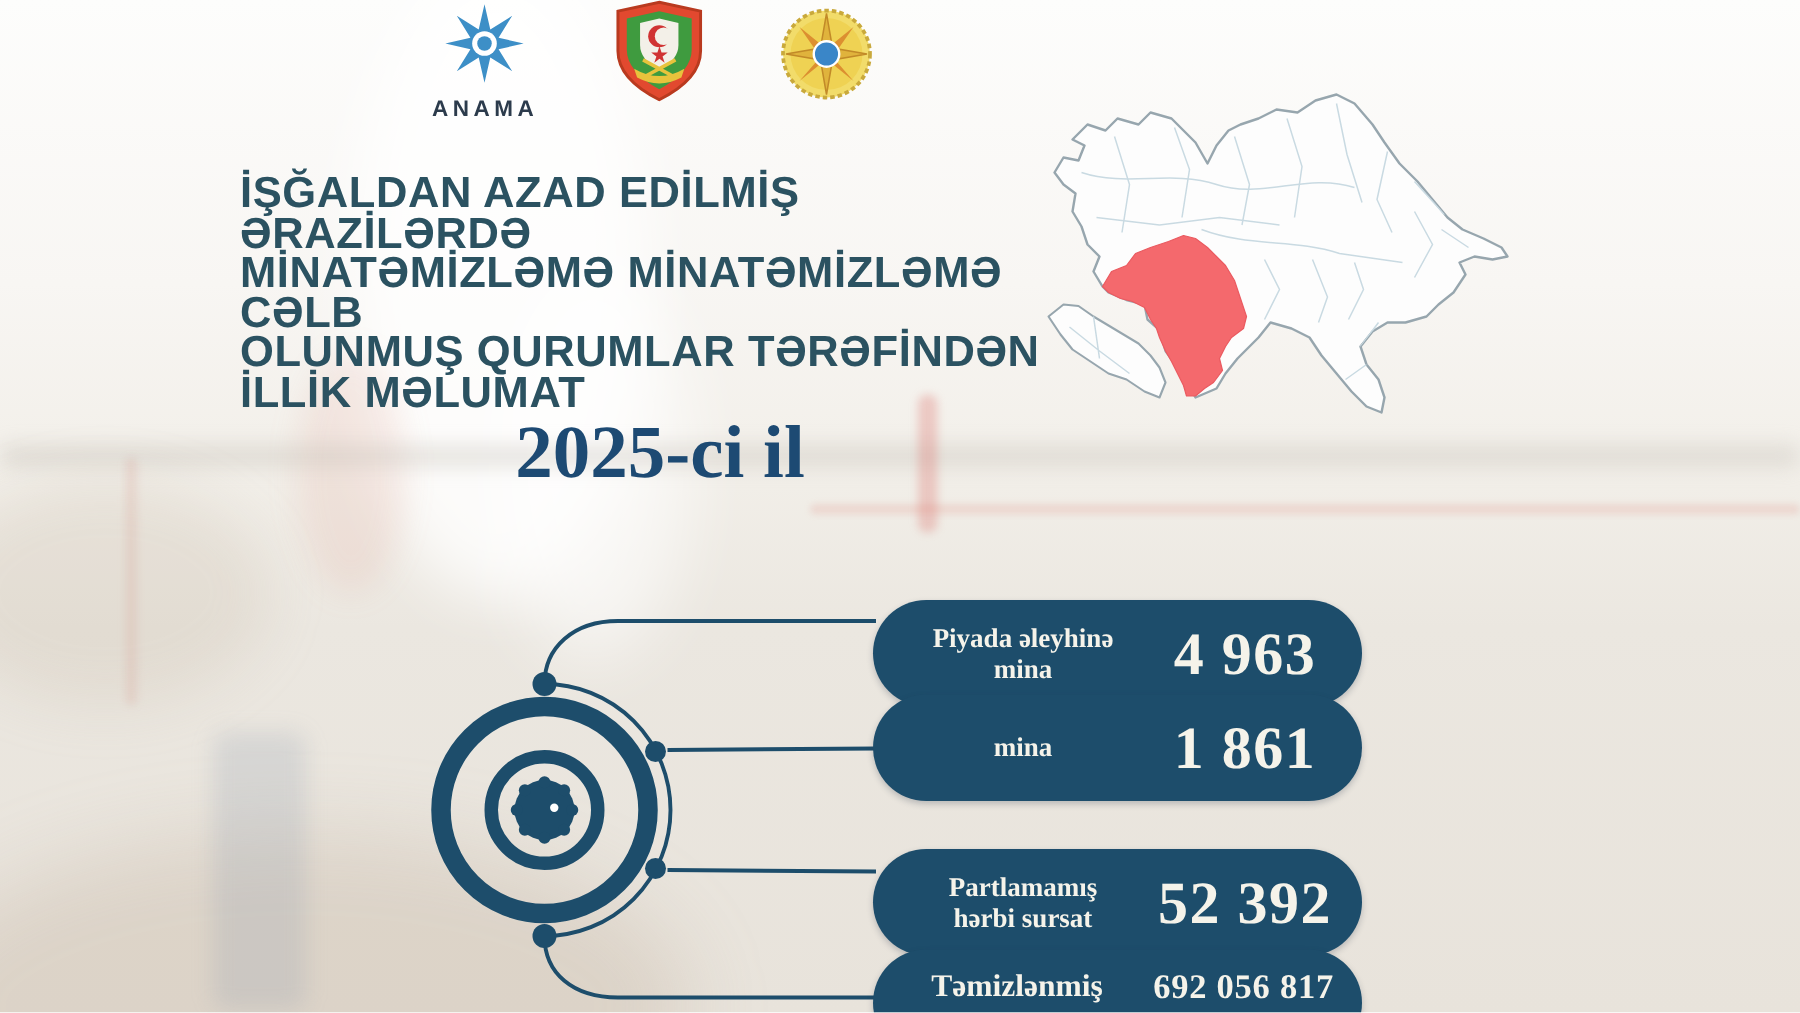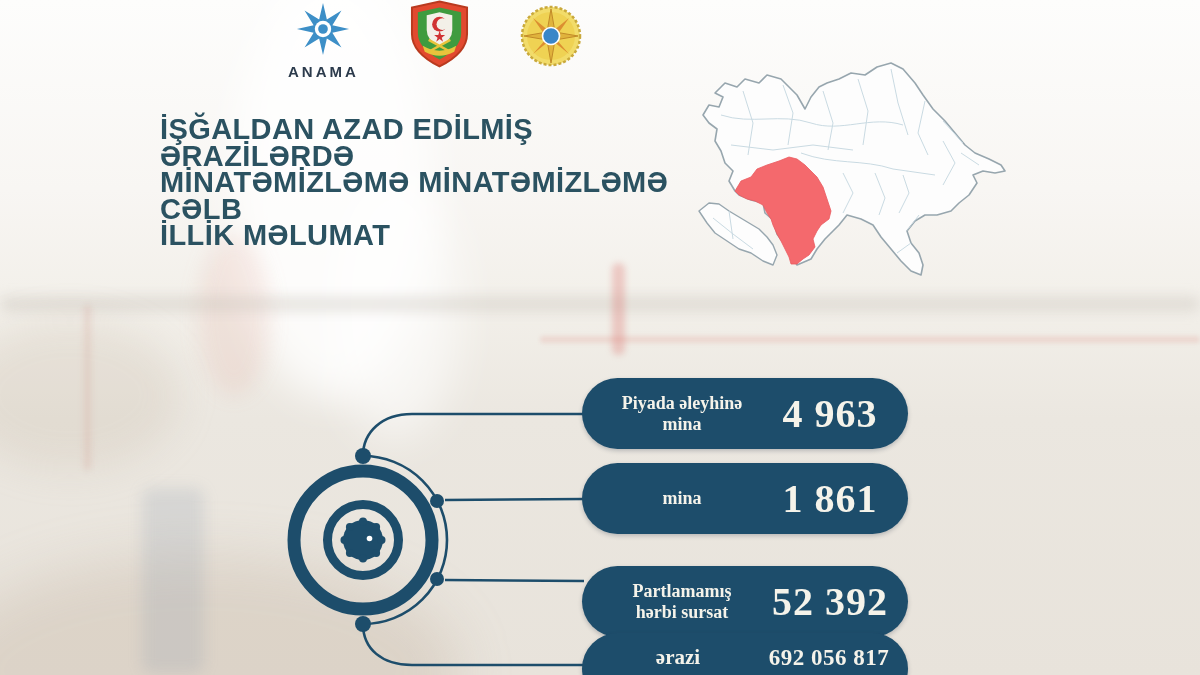--- a/index.html
+++ b/index.html
@@ -31,21 +31,21 @@
   
   .map{position:absolute;left:693px;top:53px;width:322px;height:252px;}
   
   .overlay{position:absolute;left:0;top:0;width:1200px;height:675px;pointer-events:none;}
   
   .pill{position:absolute;left:582px;width:326px;height:71px;background:#1d4d6b;
     border-radius:36px;box-shadow:0 2px 4px rgba(40,50,70,0.25);
     display:flex;align-items:center;color:#f5f3ea;font-family:"Liberation Serif",serif;font-weight:bold;}
   .pill .lbl{width:172px;text-align:center;font-size:18px;line-height:21px;padding-left:14px;}
   .pill .val{flex:1;text-align:center;font-size:40px;letter-spacing:1px;padding-right:16px;}
-  .p1{top:378px;} .p2{top:463px;} .p3{top:566px;} .p4{top:633px;}
+  .p1{top:400px;} .p2{top:463px;} .p3{top:566px;} .p4{top:633px;}
   .p4{display:flex;align-items:flex-start;padding-top:11px;height:71px;box-sizing:border-box;}
   .p4 .lbl4{width:172px;text-align:center;font-size:21px;line-height:27px;padding-left:10px;}
   .p4 .val4{flex:1;text-align:center;font-size:23px;line-height:27px;padding-right:14px;letter-spacing:0.5px;}
 </style>
 </head>
 <body>
 
 <div class="canvas">
 
   <div class="blob b-figure"></div>
@@ -83,22 +83,24 @@
     <circle cx="31" cy="31" r="29" fill="#f2dc6a" stroke="#c9a93c" stroke-width="2.5" stroke-dasharray="3 2"></circle>
     <circle cx="31" cy="31" r="24" fill="#efd253"></circle>
     <polygon points="31,4 35,27 58,31 35,35 31,58 27,35 4,31 27,27" fill="#e0b33c" stroke="#c28a28" stroke-width="1"></polygon>
     <polygon points="13,13 29,26 49,49 33,36 49,13 33,26 13,49 29,36" fill="#d8842a" opacity="0.85"></polygon>
     <circle cx="31" cy="31" r="8.5" fill="#3a86c8" stroke="#ffffff" stroke-width="1.6"></circle>
   </svg>
 
   <div class="title">
     <div>İŞĞALDAN AZAD EDİLMİŞ ƏRAZİLƏRDƏ</div>
     <div>MİNATƏMİZLƏMƏ MİNATƏMİZLƏMƏ CƏLB</div>
+    <div>OLUNMUŞ QURUMLAR TƏRƏFİNDƏN</div>
     <div>İLLİK MƏLUMAT</div>
   </div>
+  <div class="year">2025-ci il</div>
 
   <svg class="map" viewBox="0 0 322 252">
     <defs>
       <clipPath id="azclip">
         <path d="M10,62 L16,52 L26,54 L30,44 L22,40 L32,30 L44,34 L52,26 L66,30 L74,22 L88,26 L96,34 L104,42 L112,56 L118,44 L126,34 L134,30 L146,26 L158,20 L172,22 L184,14 L198,10 L210,16 L222,30 L230,42 L240,56 L252,68 L262,80 L272,92 L282,100 L296,106 L308,112 L312,118 L302,120 L290,118 L280,122 L284,130 L276,142 L266,150 L258,158 L244,162 L232,162 L222,168 L214,178 L218,190 L226,200 L230,212 L228,222 L218,218 L208,208 L198,196 L188,184 L180,172 L168,166 L154,162 L146,172 L132,186 L124,196 L118,206 L104,212 L92,192 L84,181 L80,167 L72,160 L70,150 L58,147 L46,142 L42,138 L36,128 L40,118 L32,110 L28,98 L22,88 L24,76 L16,70 Z"></path>
       </clipPath>
     </defs>
 
     <path d="M10,62 L16,52 L26,54 L30,44 L22,40 L32,30 L44,34 L52,26 L66,30 L74,22 L88,26 L96,34 L104,42 L112,56 L118,44 L126,34 L134,30 L146,26 L158,20 L172,22 L184,14 L198,10 L210,16 L222,30 L230,42 L240,56 L252,68 L262,80 L272,92 L282,100 L296,106 L308,112 L312,118 L302,120 L290,118 L280,122 L284,130 L276,142 L266,150 L258,158 L244,162 L232,162 L222,168 L214,178 L218,190 L226,200 L230,212 L228,222 L218,218 L208,208 L198,196 L188,184 L180,172 L168,166 L154,162 L146,172 L132,186 L124,196 L118,206 L104,212 L92,192 L84,181 L80,167 L72,160 L70,150 L58,147 L46,142 L42,138 L36,128 L40,118 L32,110 L28,98 L22,88 L24,76 L16,70 Z" fill="#fdfdfd" stroke="#97a6ae" stroke-width="1.6" stroke-linejoin="round"></path>
 
@@ -176,20 +178,21 @@
   <div class="pill p3">
     <div class="lbl">
       <div>Partlamamış</div>
       <div>hərbi sursat</div>
     </div>
     <div class="val">52 392</div>
   </div>
 
   <div class="pill p4">
     <div class="lbl4">
+      <div>Təmizlənmiş</div>
       <div>ərazi</div>
     </div>
     <div class="val4">
       <div>692 056 817 m²</div>
 
     </div>
   </div>
 
 </div>
 

